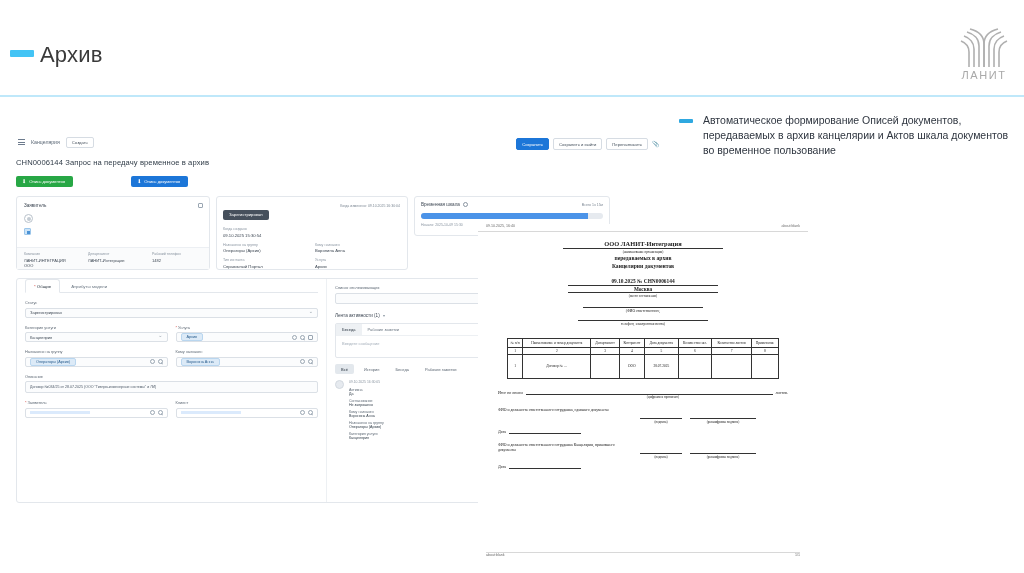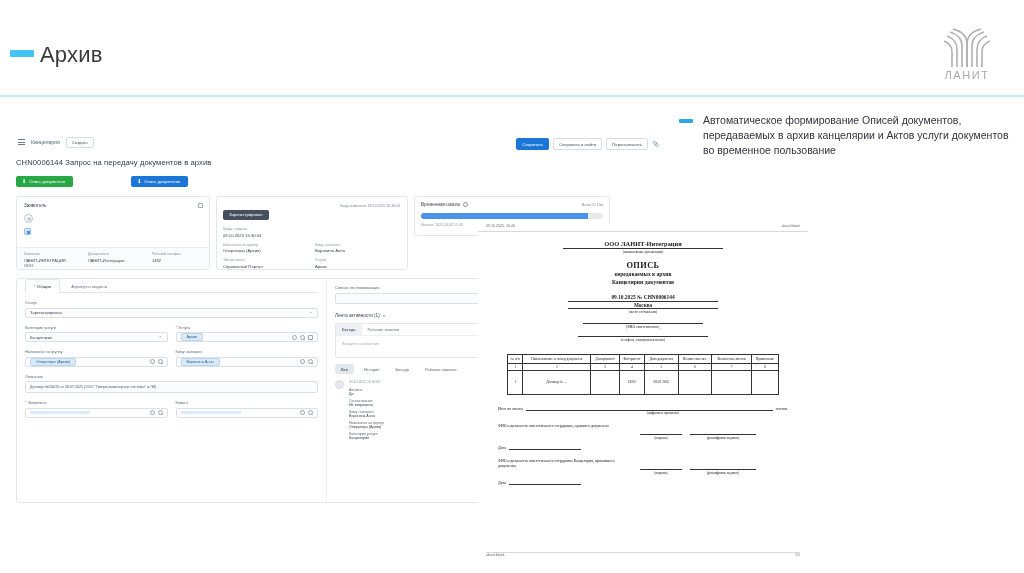--- a/index.html
+++ b/index.html
@@ -13,21 +13,21 @@
     position:relative;
   }
 
   
   .slide-header { position:absolute; left:0; top:0; width:1024px; height:96px; background:#fff; }
   .header-accent { position:absolute; left:10px; top:50px; width:24px; height:7px; background:#43c4f5; border-radius:1px; }
   .header-title { position:absolute; left:40px; top:42px; font-size:22px; color:#3a3a3a; letter-spacing:.2px; }
   .header-rule { position:absolute; left:0; top:95px; width:1024px; height:1.5px; background:#bfe8fa; }
 
   
-  .logo { position:absolute; right:21px; top:26px; width:72px; height:56px; }
+  .logo { position:absolute; right:4px; top:26px; width:72px; height:56px; }
   .logo svg { display:block; }
   .logo-word { text-align:center; font-size:11px; letter-spacing:1.6px; color:#a9a9a9; margin-top:1px; }
 
   
   .bullets { position:absolute; left:679px; top:113px; width:340px; }
   .bullet-row { display:flex; gap:10px; align-items:flex-start; }
   .bullet-dash { width:14px; height:4px; background:#2fa8e0; border-radius:1px; margin-top:6px; flex:0 0 auto; }
   .bullet-text { font-size:10.5px; line-height:1.45; color:#2f3640; }
   .bullet-2 { margin-top:16px; margin-left:24px; font-size:10.5px; line-height:1.45; color:#2f3640; }
 
@@ -195,21 +195,21 @@
         <path d="M51 41 V26 C51 21 54 17 59 15"></path>
       </g>
     </svg>
     <div class="logo-word">ЛАНИТ</div>
   </div>
 </div>
 
 <div class="bullets">
   <div class="bullet-row">
     <div class="bullet-dash"></div>
-    <div class="bullet-text">Автоматическое формирование Описей документов, передаваемых в архив канцелярии и Актов услуги документов во временное пользование</div>
+    <div class="bullet-text">Автоматическое формирование Описей документов, передаваемых в архив канцелярии и Актов шкала документов во временное пользование</div>
   </div>
 </div>
 
 <div class="app">
 
   <div class="app-topbar">
     <div class="hamburger">
         <i></i>
         <i></i>
         <i></i>
@@ -218,21 +218,21 @@
     <div class="btn-create">Создать</div>
   </div>
 
   <div class="app-toolbar-right">
     <div class="tb-btn primary">Сохранить</div>
     <div class="tb-btn">Сохранить и выйти</div>
     <div class="tb-btn">Переназначить</div>
     <div class="clip">📎</div>
   </div>
 
-  <div class="doc-title">CHN0006144 Запрос на передачу документов в архив</div>
+  <div class="doc-title">CHN0006144 Запрос на передачу временное в архив</div>
 
   <div class="pill-row">
     <div class="pill green">
       <span class="dl">⬇</span>
       <span>Опись документов</span>
     </div>
     <div class="pill blue">
       <span class="dl">⬇</span>
       <span>Опись документов</span>
     </div>
@@ -469,21 +469,20 @@
   <div class="pg-head">
     <span>09.10.2025, 16:40</span>
     <span>about:blank</span>
   </div>
   <div class="pg-rule"></div>
 
   <div class="doc-body">
     <div class="org">ООО ЛАНИТ-Интеграция</div>
     <div class="cap">(наименование организации)</div>
 
-    <div class="opis">ОПИСЬ</div>
     <div class="opis-sub">передаваемых в архив</div>
     <div class="opis-sub">Канцелярии документов</div>
 
     <div class="numline">09.10.2025  № CHN0006144</div>
     <div class="city">Москва</div>
     <div class="cap">(место составления)</div>
 
     <div class="blank-line"></div>
     <div class="resp">(ФИО ответственного,</div>
     <div class="blank-line2"></div>

